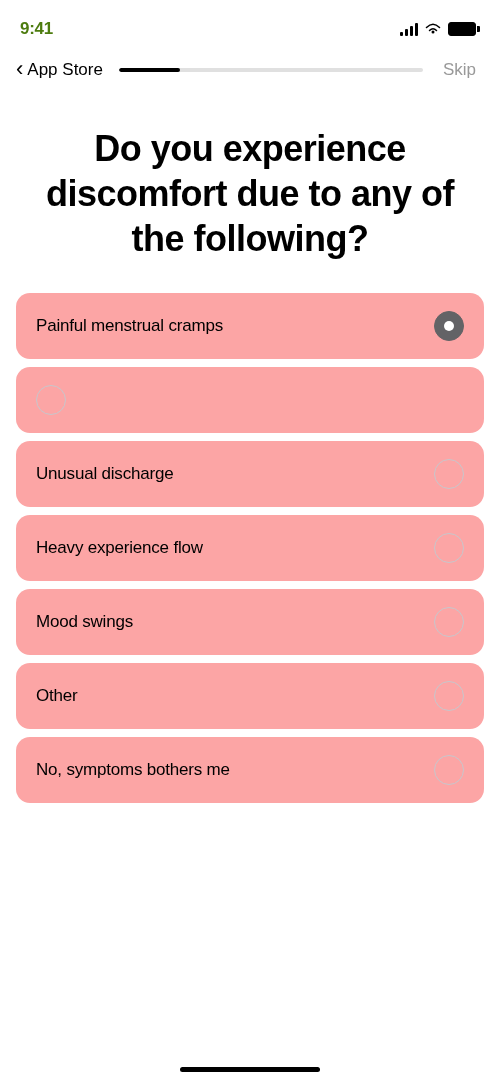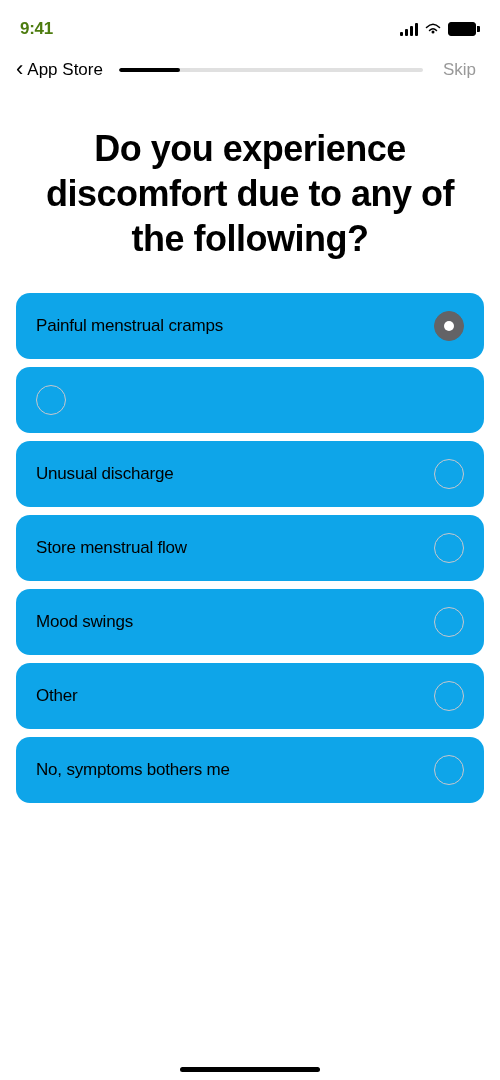--- a/index.html
+++ b/index.html
@@ -144,21 +144,21 @@
       padding: 8px 16px 24px 16px;
       display: flex;
       flex-direction: column;
       gap: 8px;
     }
 
     .option-item {
       display: flex;
       align-items: center;
       justify-content: space-between;
-      background: #0ea5e9;
+      background: #fca5a5;
       border-radius: 14px;
       padding: 18px 20px;
       cursor: pointer;
     }
 
     .option-label {
       font-size: 17px;
       color: #000;
       font-weight: 400;
       letter-spacing: -0.2px;
@@ -254,21 +254,21 @@
   <div class="option-item">
     <div class="radio-circle"></div>
   </div>
 
   <div class="option-item">
     <span class="option-label">Unusual discharge</span>
     <div class="radio-circle"></div>
   </div>
 
   <div class="option-item">
-    <span class="option-label">Store menstrual flow</span>
+    <span class="option-label">Heavy experience flow</span>
     <div class="radio-circle"></div>
   </div>
 
   <div class="option-item">
     <span class="option-label">Mood swings</span>
     <div class="radio-circle"></div>
   </div>
 
   <div class="option-item">
     <span class="option-label">Other</span>

